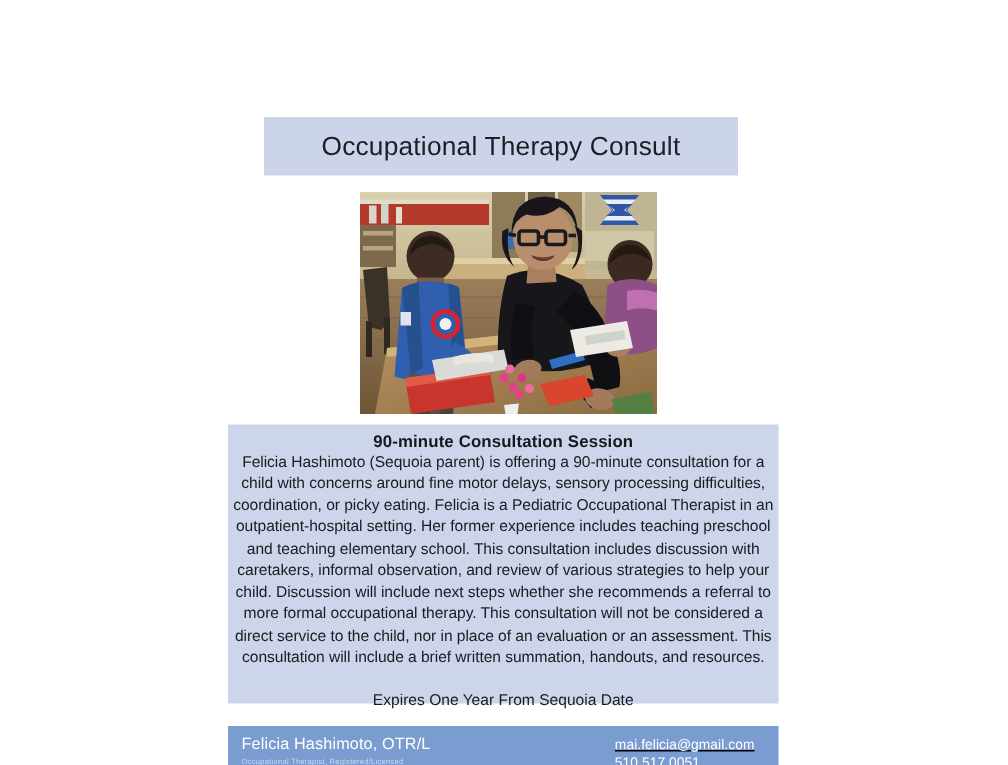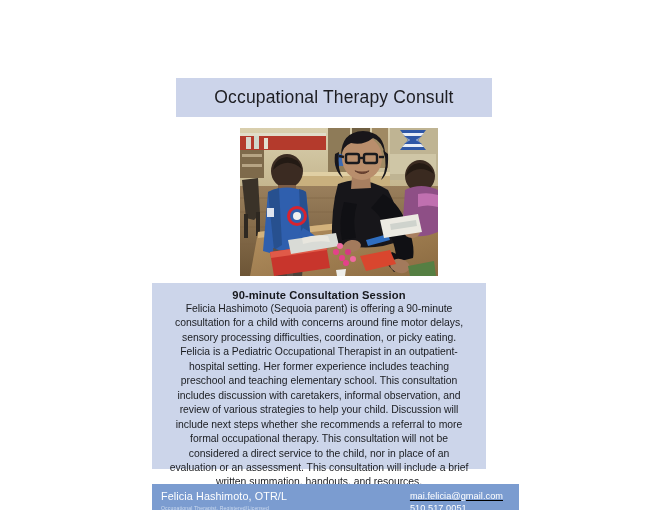--- a/index.html
+++ b/index.html
@@ -55,37 +55,37 @@
     overflow: hidden;
     background: #6d5a44;
   }
   .photo svg { display: block; }
 
   
   .body-panel {
     position: absolute;
     left: 152px;
     top: 251px;
-    width: 334px;
+    width: 367px;
     height: 186px;
     background: #ccd5ea;
     padding: 0;
     box-sizing: border-box;
   }
   .body-heading {
     margin: 6px 0 1px 0;
     text-align: center;
     font-size: 11.2px;
     font-weight: bold;
     color: #16181d;
     letter-spacing: 0.1px;
   }
   .body-paragraph {
     margin: 0;
-    padding: 0 15px;
+    padding: 0 3px;
     text-align: center;
     font-size: 10.4px;
     line-height: 14.45px;
     color: #1a1c20;
     letter-spacing: -0.03px;
   }
   .body-expires {
     margin: 0;
     padding-top: 15px;
     text-align: center;

